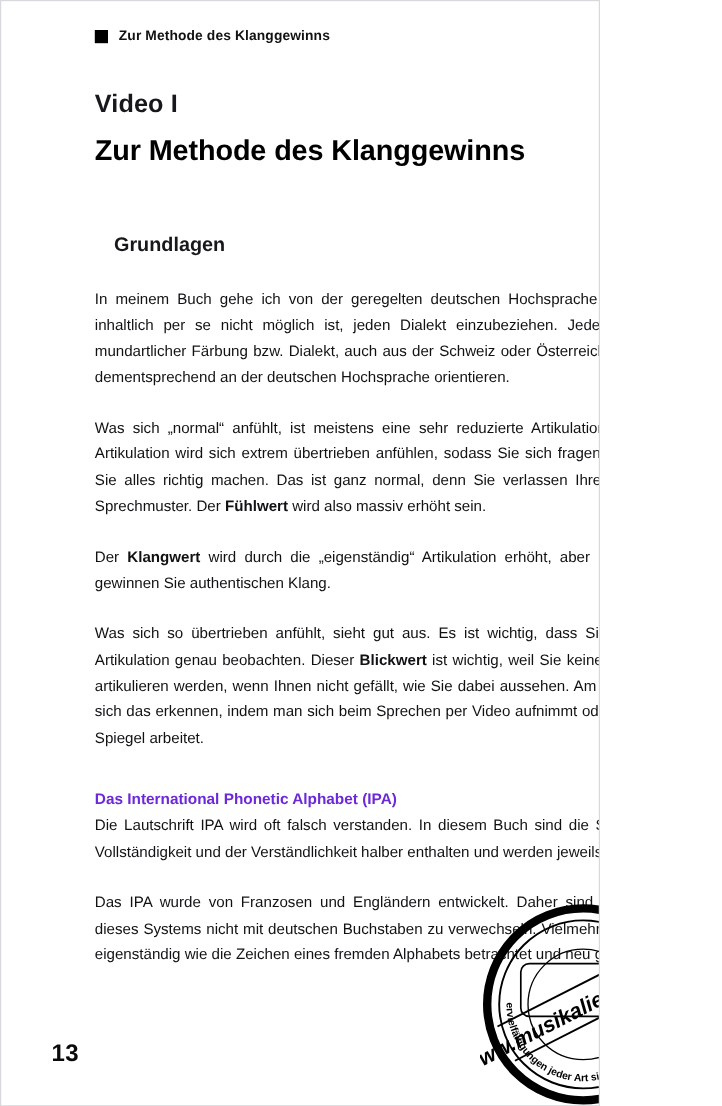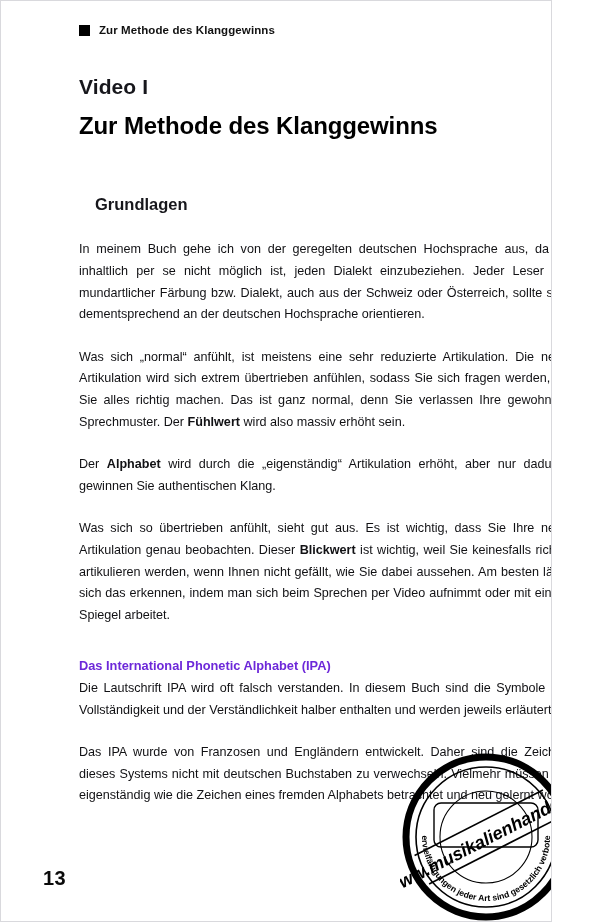--- a/index.html
+++ b/index.html
@@ -8,21 +8,21 @@
     padding: 0;
     background: #ffffff;
   }
   body {
     font-family: "Liberation Sans", sans-serif;
     -webkit-font-smoothing: antialiased;
   }
 
   .page {
     position: relative;
-    width: 552px;
+    width: 500px;
     height: 922px;
     background: #ffffff;
     box-sizing: border-box;
     border: 1px solid #d9d9dd;
     overflow: hidden;
   }
 
   
   .running-head {
     position: absolute;
@@ -135,21 +135,21 @@
   <div class="content">
 
     <h2 class="part-label">Video I</h2>
 
     <h1 class="part-title">Zur Methode des Klanggewinns</h1>
 
     <h3 class="section-head">Grundlagen</h3>
 
     <p class="body first"><span>In meinem Buch gehe ich von der geregelten deutschen Hochsprache aus, da es inhaltlich per se nicht möglich ist, jeden Dialekt einzubeziehen. Jeder Leser mit mundartlicher Färbung bzw. Dialekt, auch aus der Schweiz oder Österreich, sollte sich dementsprechend an der deutschen Hochsprache orientieren.</span></p>
     <p class="body"><span>Was sich „normal“ anfühlt, ist meistens eine sehr reduzierte Artikulation. Die neue Artikulation wird sich extrem übertrieben anfühlen, sodass Sie sich fragen werden, ob Sie alles richtig machen. Das ist ganz normal, denn Sie verlassen Ihre gewohnten Sprechmuster. Der </span><b>Fühlwert</b><span> wird also massiv erhöht sein.</span></p>
-    <p class="body"><span>Der </span><b>Alphabet</b><span> wird durch die „eigenständig“ Artikulation erhöht, aber nur dadurch gewinnen Sie authentischen Klang.</span></p>
+    <p class="body"><span>Der </span><b>Klangwert</b><span> wird durch die „eigenständig“ Artikulation erhöht, aber nur dadurch gewinnen Sie authentischen Klang.</span></p>
     <p class="body"><span>Was sich so übertrieben anfühlt, sieht gut aus. Es ist wichtig, dass Sie Ihre neue Artikulation genau beobachten. Dieser </span><b>Blickwert</b><span> ist wichtig, weil Sie keinesfalls richtig artikulieren werden, wenn Ihnen nicht gefällt, wie Sie dabei aussehen. Am besten lässt sich das erkennen, indem man sich beim Sprechen per Video aufnimmt oder mit einem Spiegel arbeitet.</span></p>
 
     <h4 class="sub-head">Das International Phonetic Alphabet (IPA)</h4>
 
     <p class="body tight"><span>Die Lautschrift IPA wird oft falsch verstanden. In diesem Buch sind die Symbole der Vollständigkeit und der Verständlichkeit halber enthalten und werden jeweils erläutert.</span></p>
     <p class="body"><span>Das IPA wurde von Franzosen und Engländern entwickelt. Daher sind die Zeichen dieses Systems nicht mit deutschen Buchstaben zu verwechseln. Vielmehr müssen sie eigenständig wie die Zeichen eines fremden Alphabets betrachtet und neu gelernt wo-</span></p>
 
   </div>
 
   <div class="folio">13</div>

